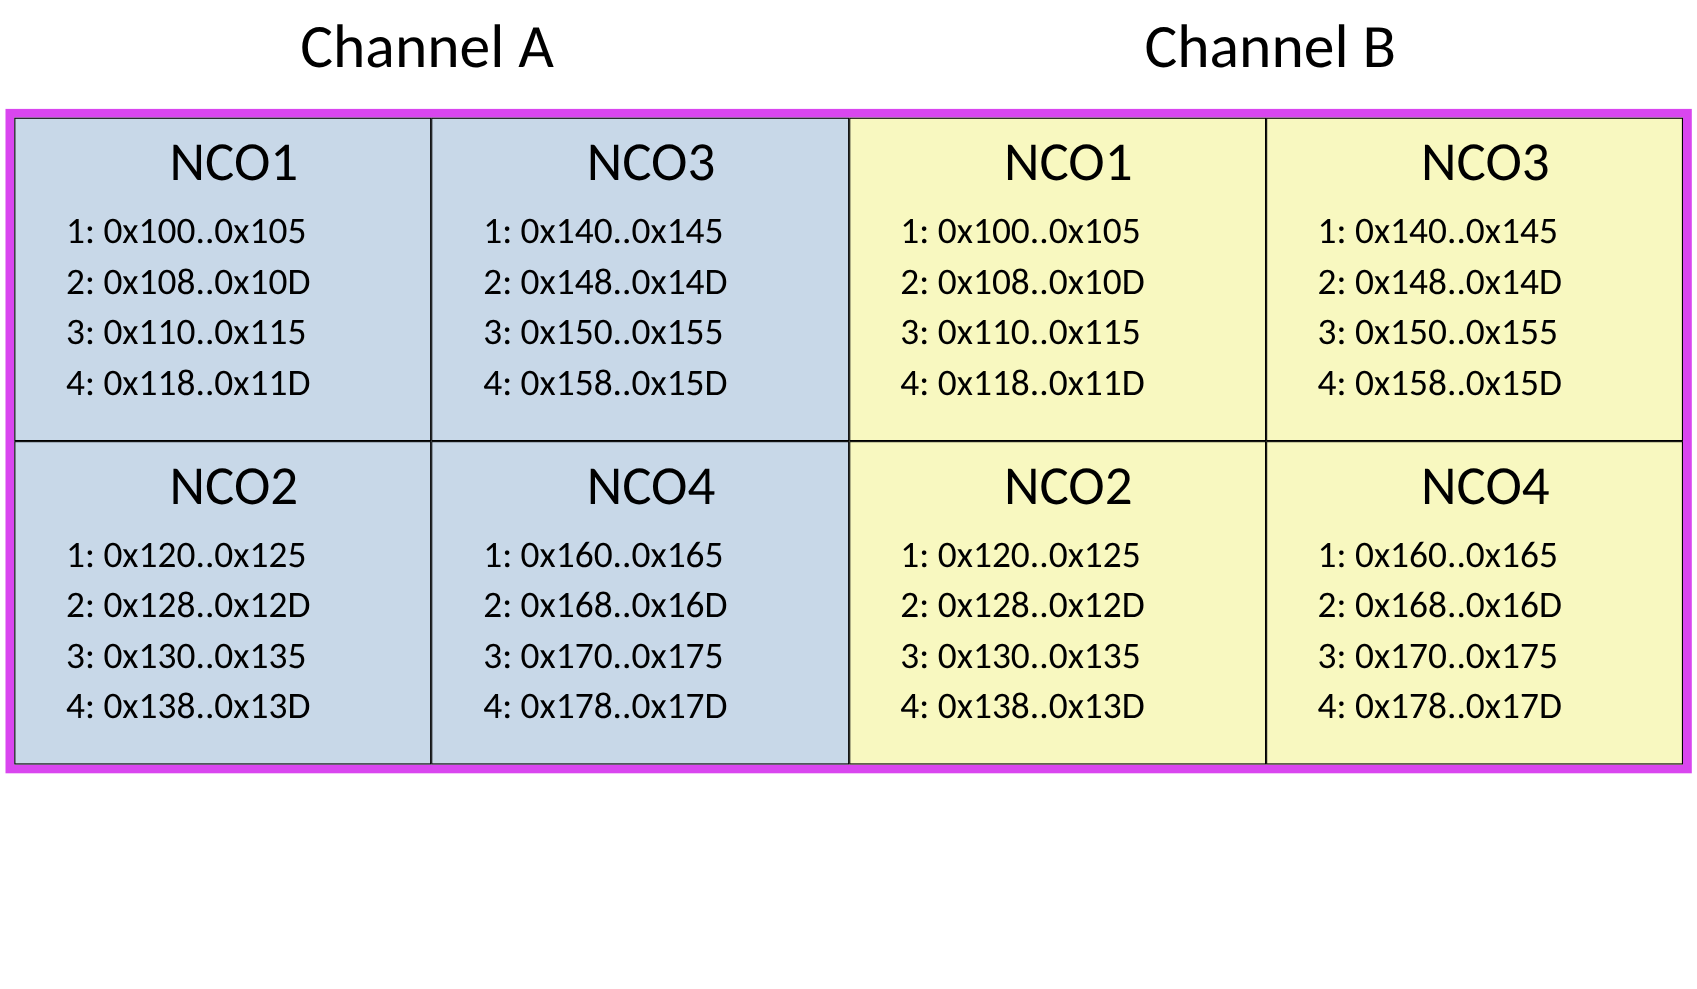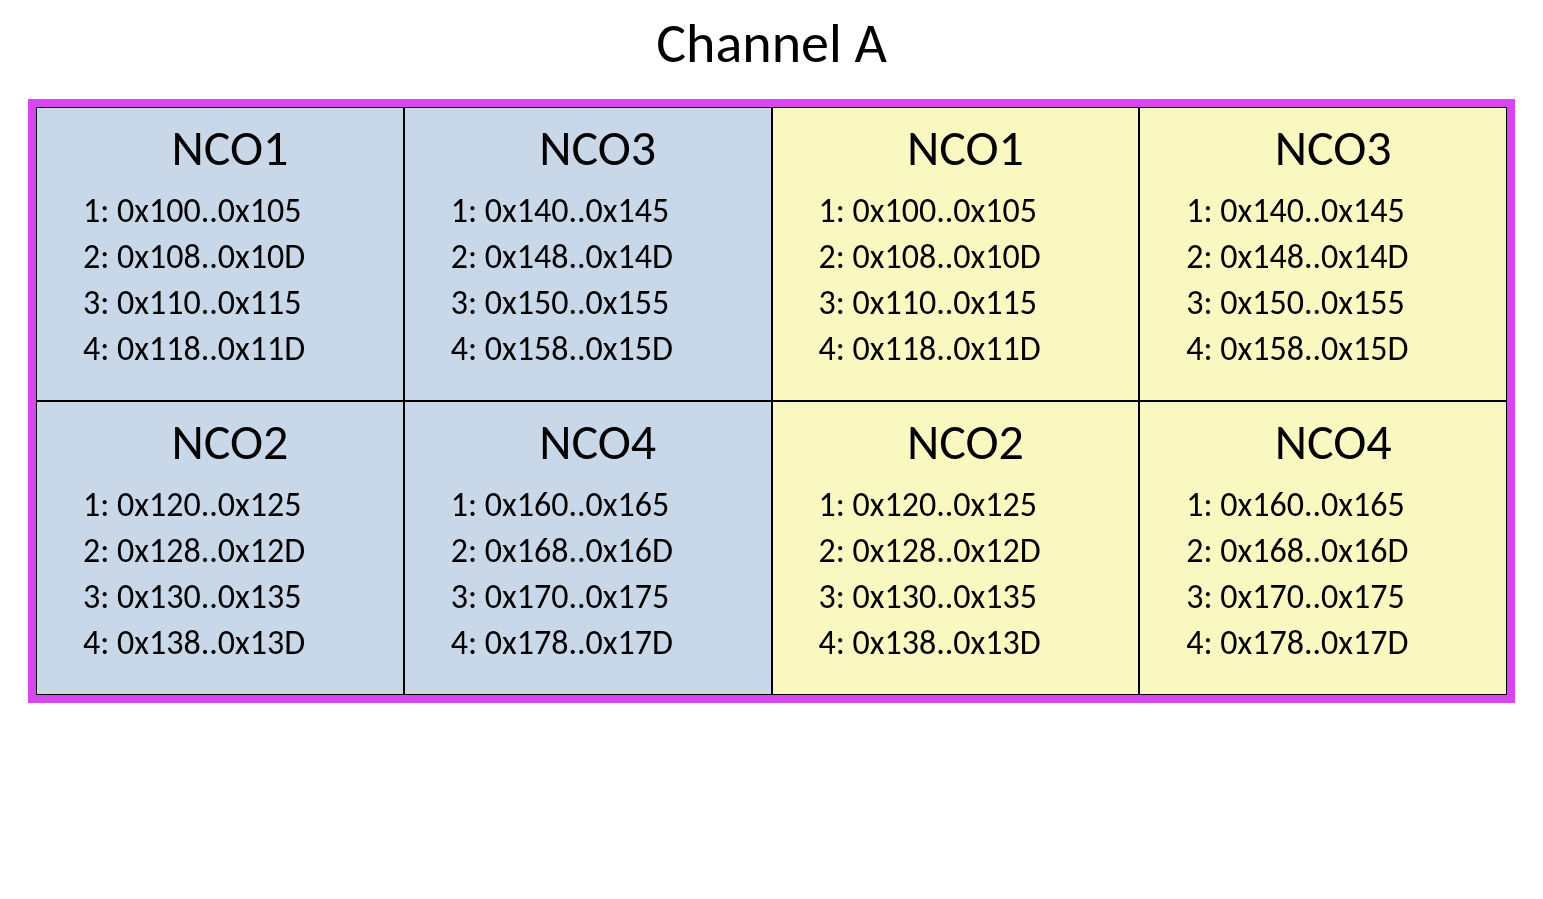--- a/index.html
+++ b/index.html
@@ -1,32 +1,33 @@
 <!DOCTYPE html>
 <html><head>
 <meta charset="utf-8">
 <style>
   html,body{margin:0;padding:0;background:#fff;font-family:Calibri,"Segoe UI",Arial,sans-serif;color:#000;}
-  .wrap{width:1543px;box-sizing:border-box;padding:6px 28px 20px;}
+  .wrap{width:1543px;box-sizing:border-box;padding:6px 5px 20px;}
   .headers{display:flex;}
   .headers>div{flex:1;text-align:center;font-size:56px;line-height:1.05;padding:8px 0 26px;}
   .grid{display:grid;grid-template-columns:repeat(4,1fr);grid-template-rows:repeat(2,1fr);border:8px solid #d946ef;}
   .cell{border:1.5px solid #000;padding:14px 10px 28px 30px;}
   .cell.a{background:#c8d8e8;}
   .cell.b{background:#f8f8c0;}
   .cell h2{margin:0 0 14px 0;font-weight:400;font-size:50px;line-height:1.05;text-align:center;}
   .row{font-size:34px;line-height:1.35;white-space:nowrap;margin-left:16px;}
 </style>
 </head>
 <body>
 
 <div class="wrap">
 
   <div class="headers">
     <div>Channel A</div>
+    <div>Channel B</div>
   </div>
 
   <div class="grid">
 
     <div class="cell a">
       <h2>NCO1</h2>
       <div class="row">1: 0x100..0x105</div>
       <div class="row">2: 0x108..0x10D</div>
       <div class="row">3: 0x110..0x115</div>
       <div class="row">4: 0x118..0x11D</div>

